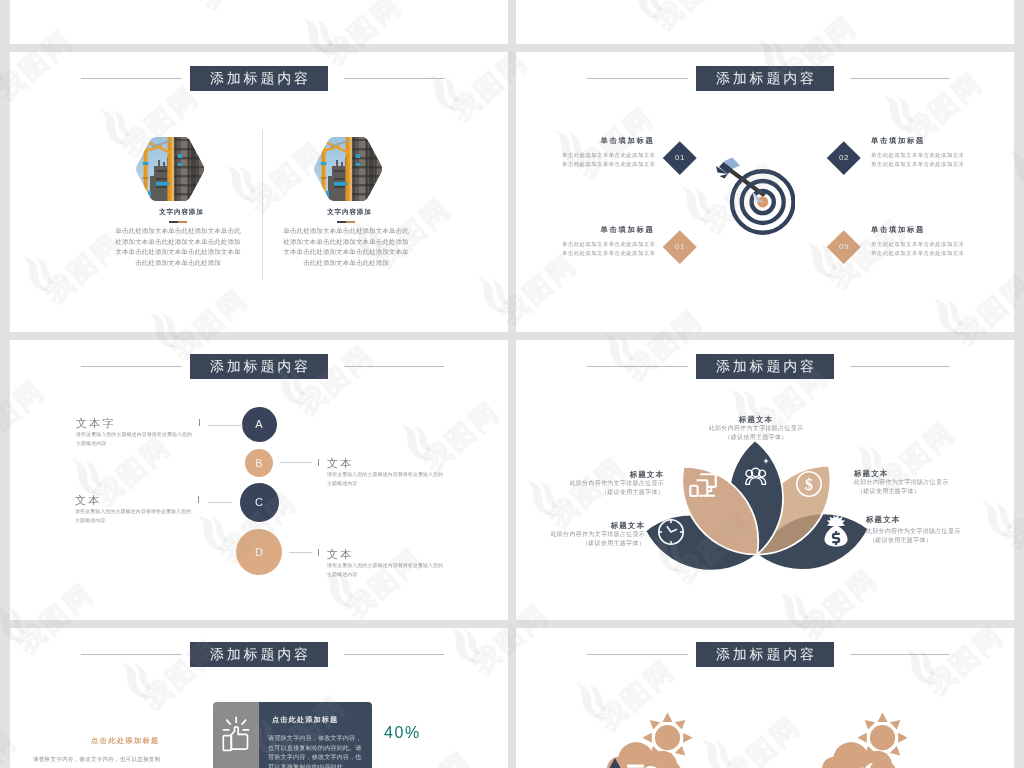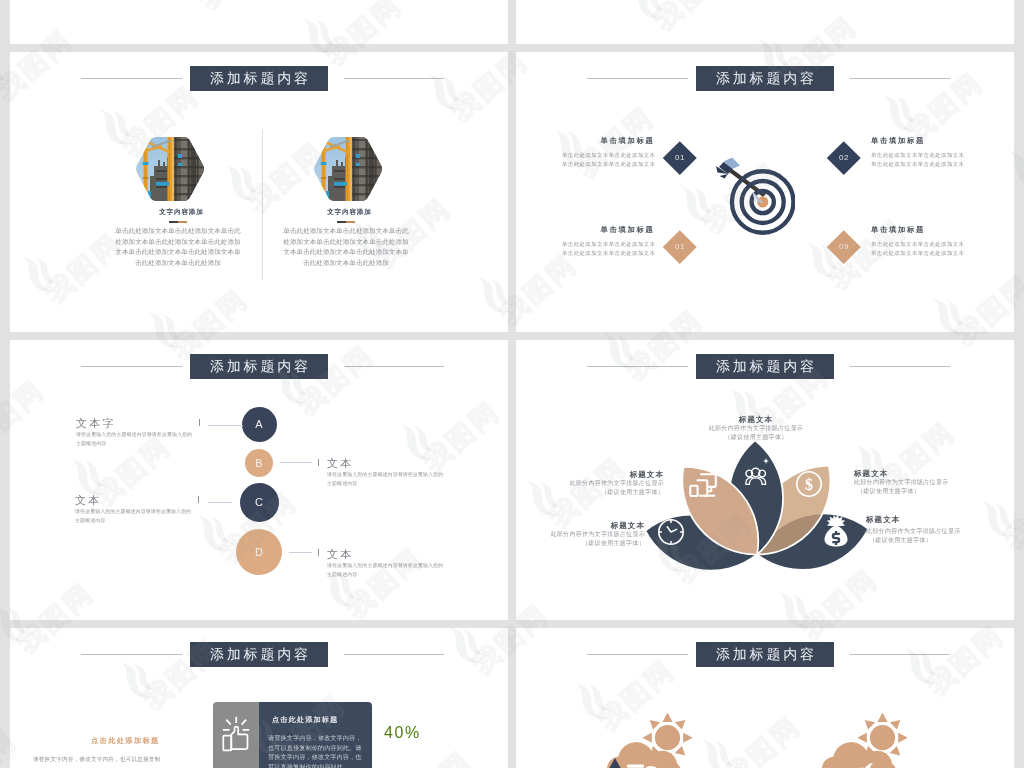--- a/index.html
+++ b/index.html
@@ -64,21 +64,21 @@
   .s5-gray{width:46px;background:#8c8c8c;position:relative;}
   .s5-navy{flex:1;background:#3d4a5d;position:relative;}
   .s5-ch{position:absolute;font-size:7.2px;font-weight:bold;color:#e9ebee;
          letter-spacing:1.1px;white-space:nowrap;}
   .s5-cb{position:absolute;font-size:6.2px;color:#c6cbd3;line-height:9.5px;
          letter-spacing:0.05px;}
   .s5-lh{position:absolute;font-size:7.2px;font-weight:bold;color:#d6a377;
          letter-spacing:1.4px;white-space:nowrap;}
   .s5-lb{position:absolute;font-size:5.6px;color:#8e9198;line-height:9.6px;
          letter-spacing:0.2px;white-space:nowrap;}
-  .s5-pct{position:absolute;font-size:16px;color:#4d7c0f;letter-spacing:1.6px;
+  .s5-pct{position:absolute;font-size:16px;color:#0f766e;letter-spacing:1.6px;
           white-space:nowrap;}
 </style>
 </head>
 <body>
 
 <div class="page">
 
   <div class="slide" style="left:10px;top:-236px;"></div>
   <div class="slide" style="left:516px;top:-236px;"></div>
 

